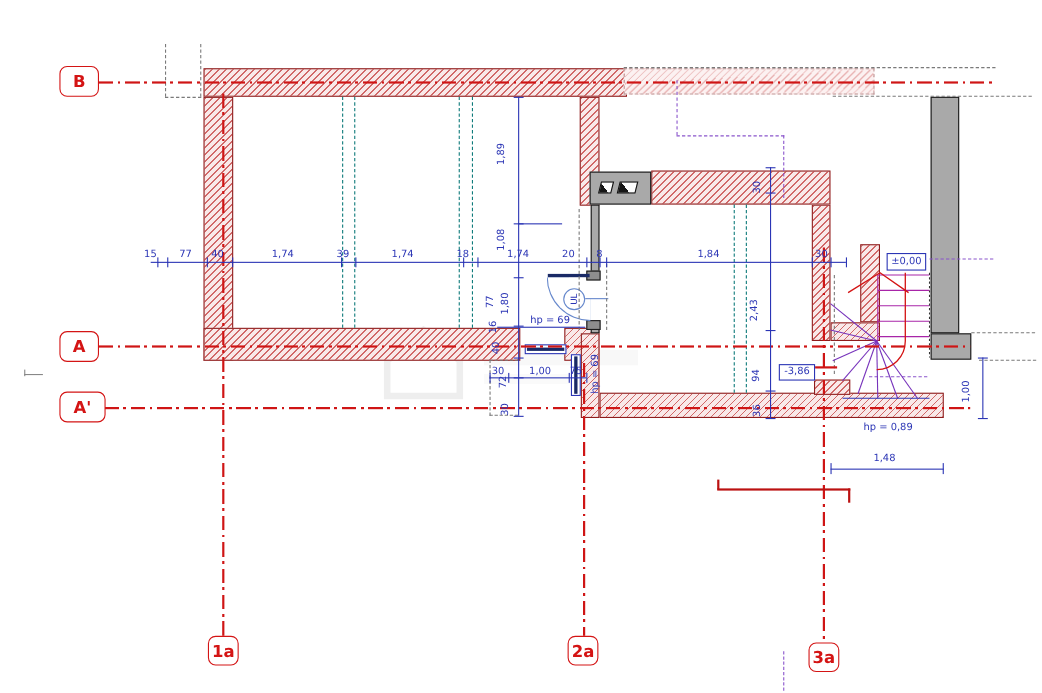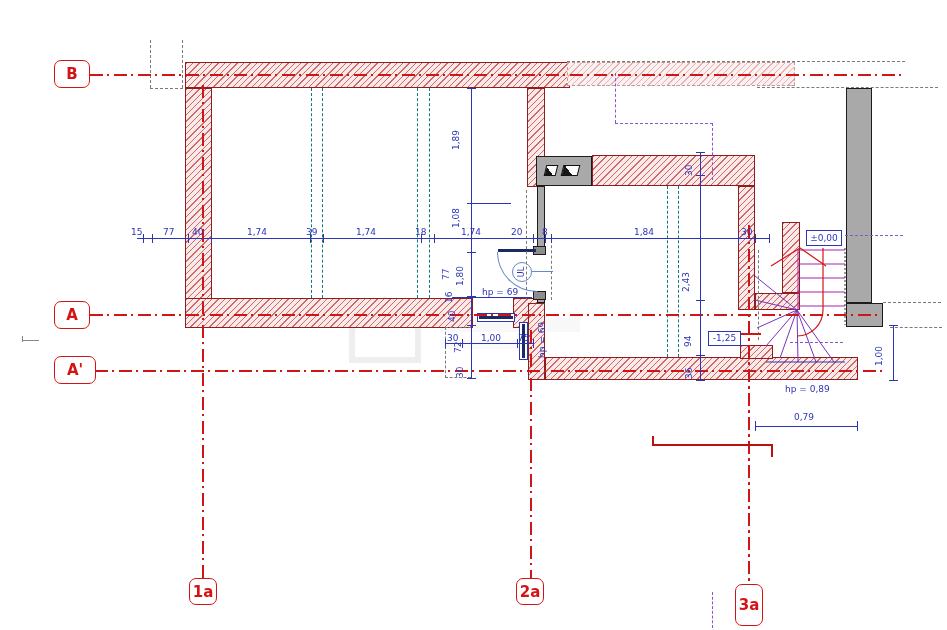--- a/index.html
+++ b/index.html
@@ -230,42 +230,42 @@
   <span class="dim" style="left:447px;top:334px">30</span>
   <span class="dim dimv" style="left:463px;top:344px">72</span>
   <span class="dim" style="left:481px;top:334px">1,00</span>
   <span class="dim" style="left:518px;top:334px">75</span>
   <span class="dim dimv" style="left:465px;top:369px">30</span>
 
   <span class="dim" style="left:482px;top:288px">hp =  69</span>
   <span class="dim dimv" style="left:547px;top:349px">hp =  69</span>
   <span class="dim" style="left:785px;top:385px">hp =  0,89</span>
 
-  <span class="dim" style="left:794px;top:413px">0,79</span>
+  <span class="dim" style="left:794px;top:413px">1,48</span>
   <span class="dim dimv" style="left:884px;top:357px">1,00</span>
 
   <div class="el box" style="left:806px;top:230px;width:36px;height:16px">
     <span>±0,00</span>
   </div>
   <div class="el box" style="left:708px;top:331px;width:33px;height:15px">
-    <span>-1,25</span>
+    <span>-3,86</span>
   </div>
 
   <div class="el mk" style="left:54px;top:60px;width:36px;height:28px">
     <span>B</span>
   </div>
   <div class="el mk" style="left:54px;top:301px;width:36px;height:28px">
     <span>A</span>
   </div>
   <div class="el mk" style="left:54px;top:356px;width:42px;height:28px">
     <span>A'</span>
   </div>
   <div class="el mk" style="left:189px;top:578px;width:28px;height:27px">
     <span>1a</span>
   </div>
   <div class="el mk" style="left:516px;top:578px;width:28px;height:27px">
     <span>2a</span>
   </div>
-  <div class="el mk" style="left:735px;top:584px;width:28px;height:42px">
+  <div class="el mk" style="left:735px;top:584px;width:28px;height:27px">
     <span>3a</span>
   </div>
 
 </div>
 
 </body></html>

